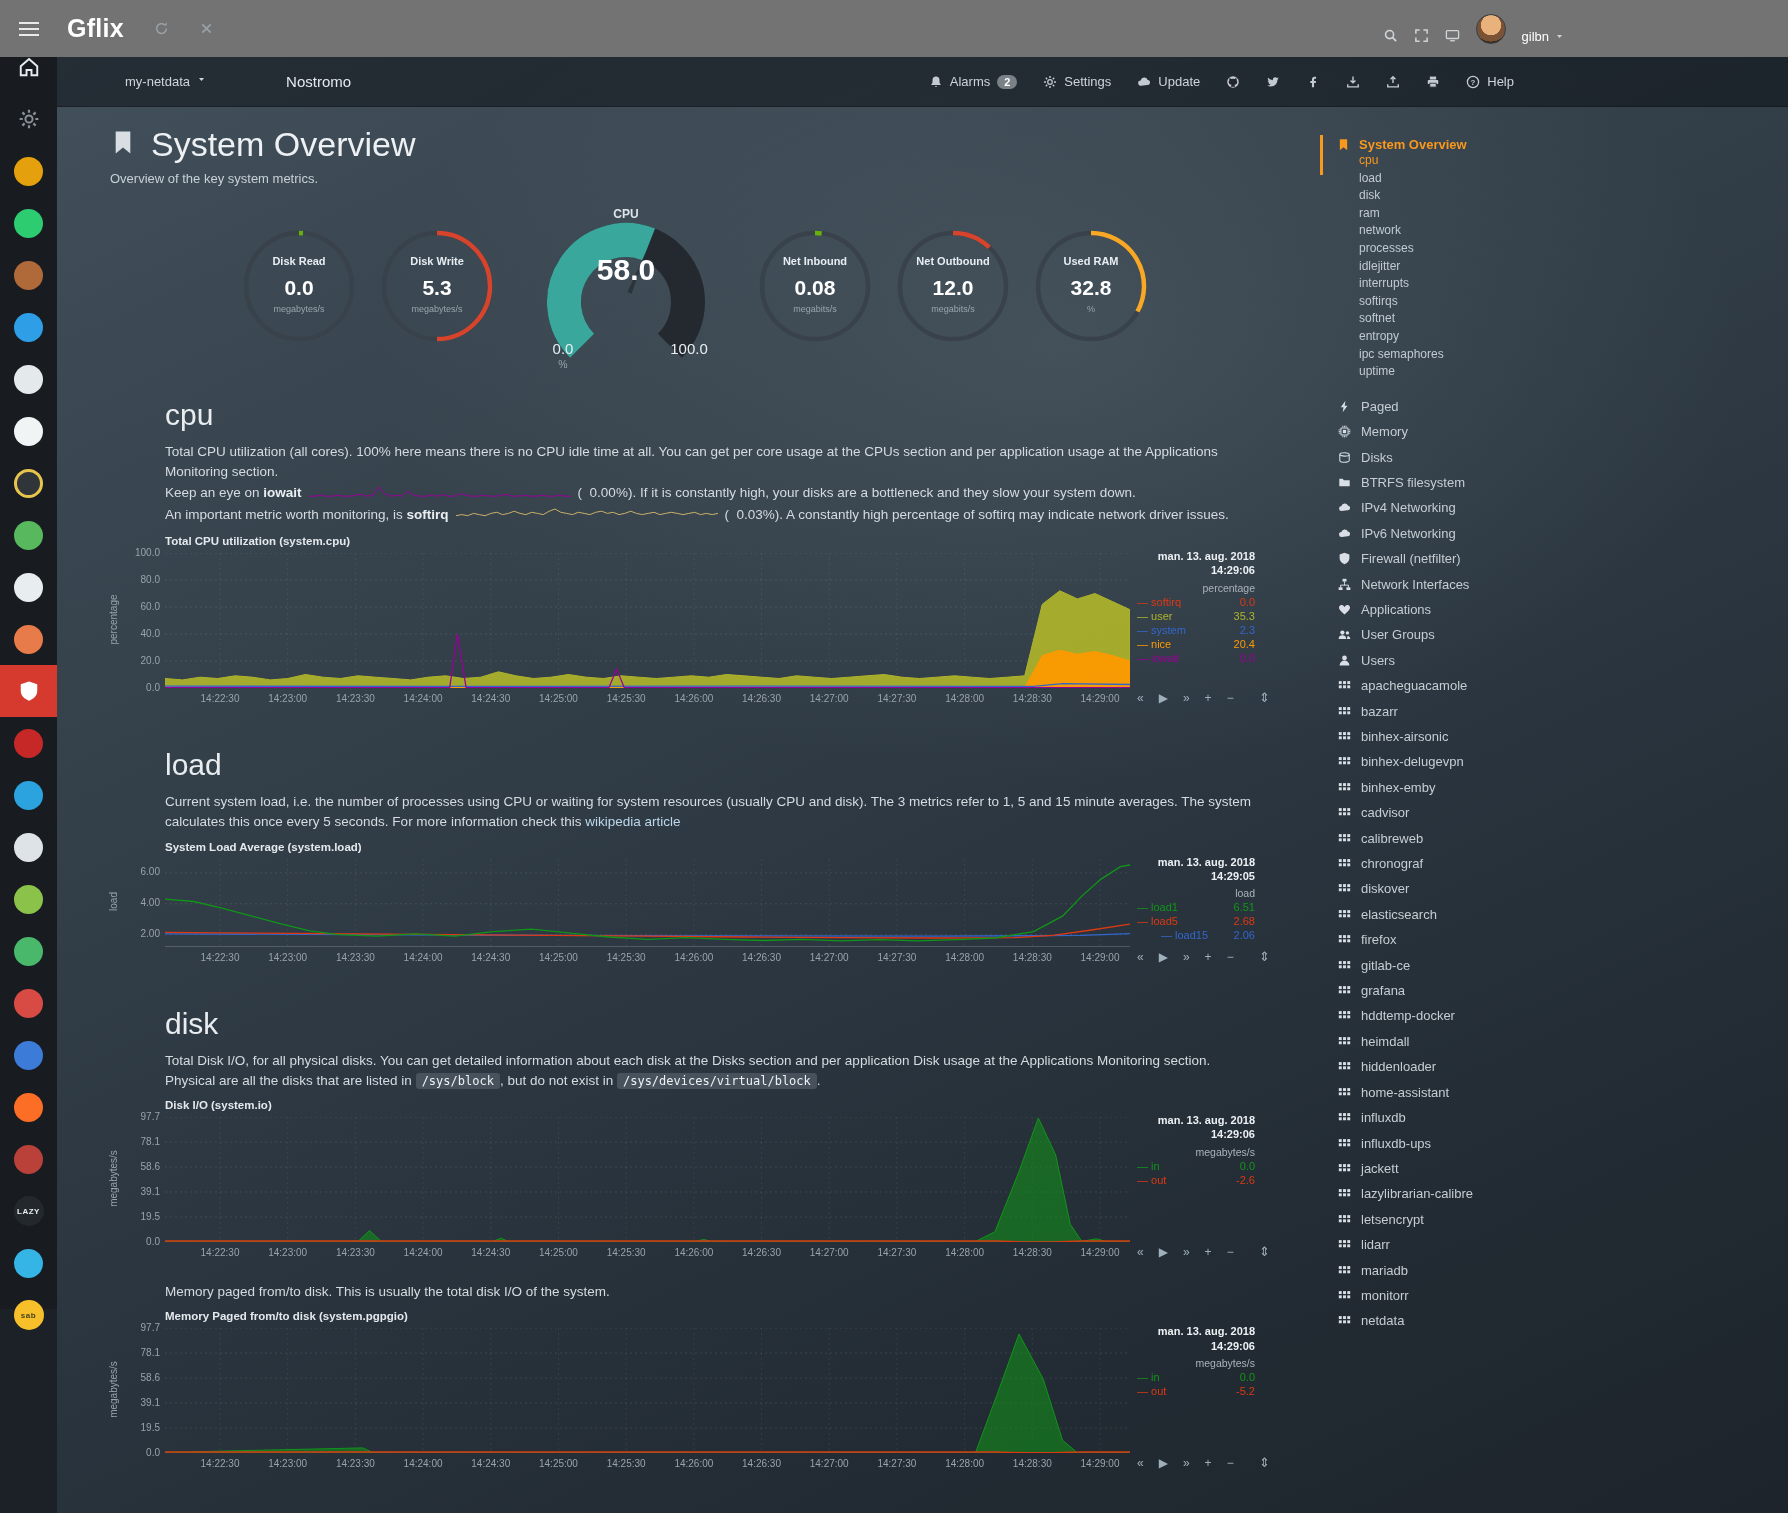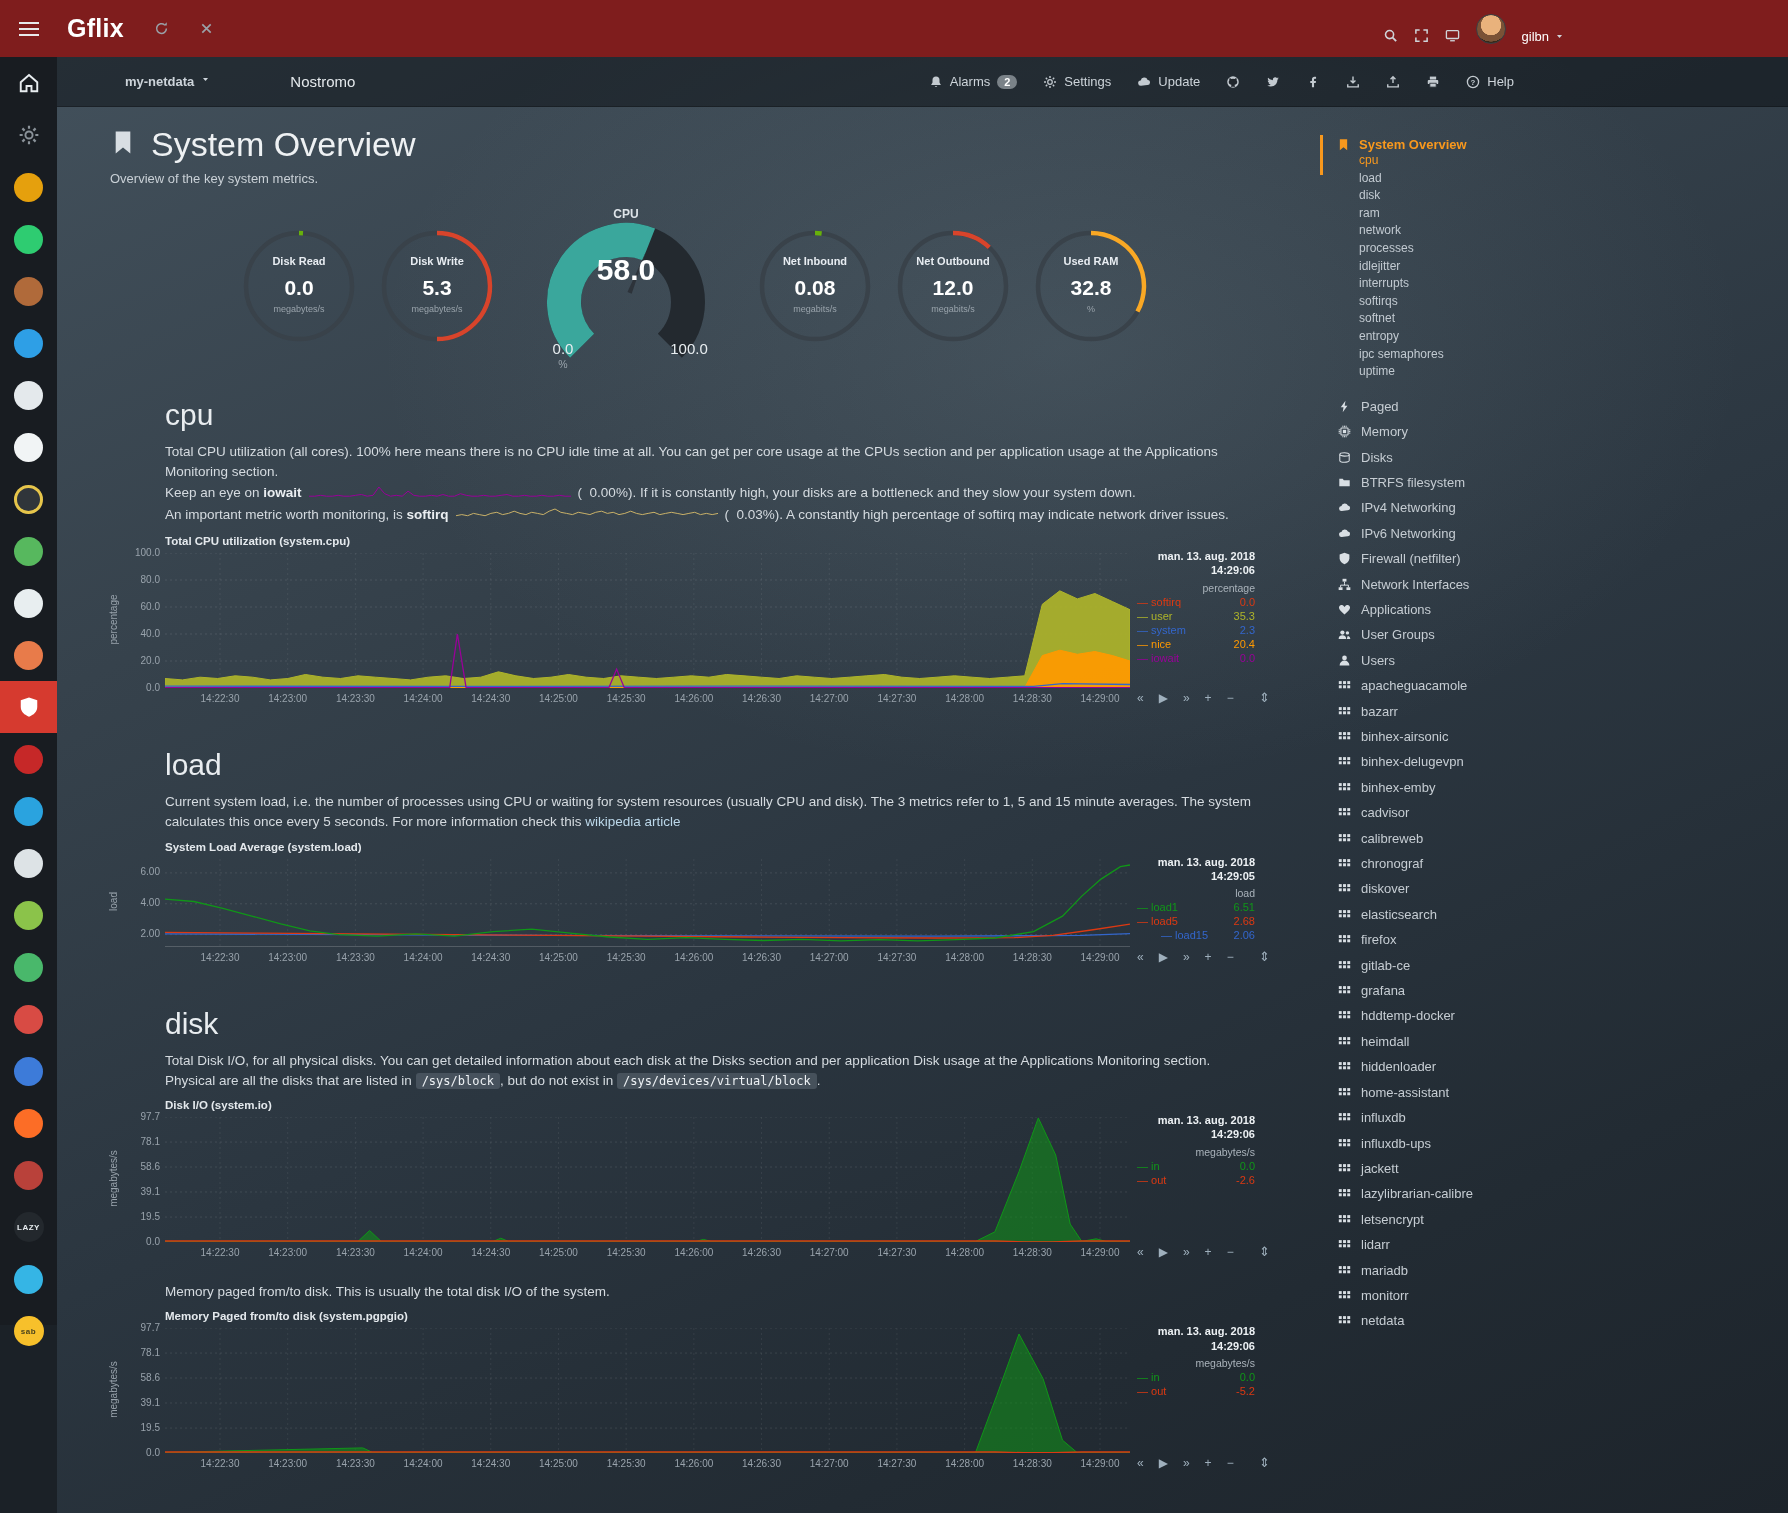--- a/index.html
+++ b/index.html
@@ -1,51 +1,51 @@
 <!DOCTYPE html>
 <html><head>
 <meta charset="utf-8">
 <style>
   *{margin:0;padding:0;box-sizing:border-box}
   html,body{width:1788px;height:1513px;overflow:hidden;background:#1b2127;
     font-family:"Liberation Sans",sans-serif;}
   [data-icon] svg{width:1em;height:1em;display:inline-block;vertical-align:-2px}
 
   
-  .topbar{position:absolute;top:0;left:0;width:1788px;height:57px;background:#7f1d1d;
+  .topbar{position:absolute;top:0;left:0;width:1788px;height:57px;background:#737373;
     display:flex;align-items:center;z-index:30}
   .burger{width:57px;height:57px;display:flex;flex-direction:column;justify-content:center;
     align-items:center;gap:4px;cursor:pointer}
   .burger span{display:block;width:20px;height:2px;background:#e8eaec}
   .brand{color:#fff;font-size:25px;font-weight:700;margin-left:10px;letter-spacing:.3px}
   .tb-icon{color:#9aa1a8;margin-left:30px;font-size:15px;cursor:pointer}
   .tb-right{position:absolute;right:224px;display:flex;align-items:flex-end;gap:16px;color:#cfd4d9;font-size:15px}
   .avatar{width:30px;height:30px;border-radius:50%;border:1px solid #3a3f44;
     background:radial-gradient(circle at 50% 36%,#e9b27c 0 44%,#7a5236 45% 72%,#38281a 73%)}
   .tb-user{font-size:13px;color:#fff;display:flex;align-items:center;gap:6px;cursor:pointer}
   .tb-user .ci{font-size:9px;color:#cfd4d9}
 
   
-  .app-sidebar{position:absolute;top:57px;left:0;width:57px;height:1268px;background:#181c21;z-index:20}
+  .app-sidebar{position:absolute;top:41px;left:0;width:57px;height:1268px;background:#181c21;z-index:20}
   .as-row{width:57px;height:52px;display:flex;align-items:center;justify-content:center;cursor:pointer}
   .as-row.active{background:#d63a2f}
   .as-dot{width:29px;height:29px;border-radius:50%}
   .as-text{font-size:8px;font-weight:700;display:flex;align-items:center;justify-content:center;
     width:30px;height:30px;border-radius:50%;letter-spacing:.5px}
   .as-ic{font-size:22px;line-height:0}
 
   
   .main{position:absolute;top:57px;left:57px;width:1731px;height:1456px;overflow:hidden;color:#d5dbe0;
     background:
       radial-gradient(1100px 700px at 58% 20%, rgba(130,150,160,.20), rgba(0,0,0,0) 62%),
       linear-gradient(155deg,#42505b 0%,#36424c 28%,#2b3640 55%,#222b33 80%,#1d242b 100%)}
 
   .nd-navbar{height:50px;display:flex;align-items:center;background:rgba(8,12,16,.50);
     padding:0 24px;color:#cdd4da;font-size:13px;border-bottom:1px solid rgba(0,0,0,.25)}
-  .registry{display:flex;align-items:flex-start;gap:7px;margin-left:44px;font-weight:700;cursor:pointer}
+  .registry{display:flex;align-items:flex-start;gap:7px;margin-left:44px;font-weight:400;cursor:pointer}
   .registry .ci{font-size:9px}
   .hostname{margin-left:80px;font-size:15px;color:#e4e9ec}
   .nd-navbar .right{margin-left:auto;display:flex;align-items:center;gap:26px;padding-right:250px}
   .nav-item{display:flex;align-items:center;gap:7px;cursor:pointer;font-size:13px}
   .nav-item [data-icon]{font-size:14px;color:#c3cad0}
   .badge{background:#7a8288;color:#fff;font-size:11px;border-radius:9px;padding:1px 7px;font-weight:700}
 
   .nd-body{position:relative;padding:18px 0 0 53px}
   h1.page-title{font-size:34px;font-weight:400;color:#eef1f3;display:flex;align-items:center;gap:15px}
   h1 .bm{font-size:26px;color:#d8dee3}

